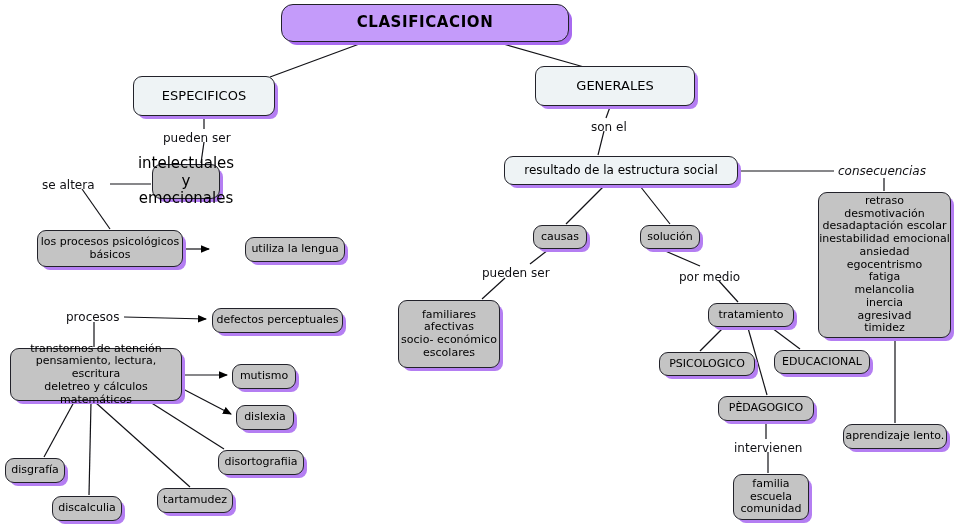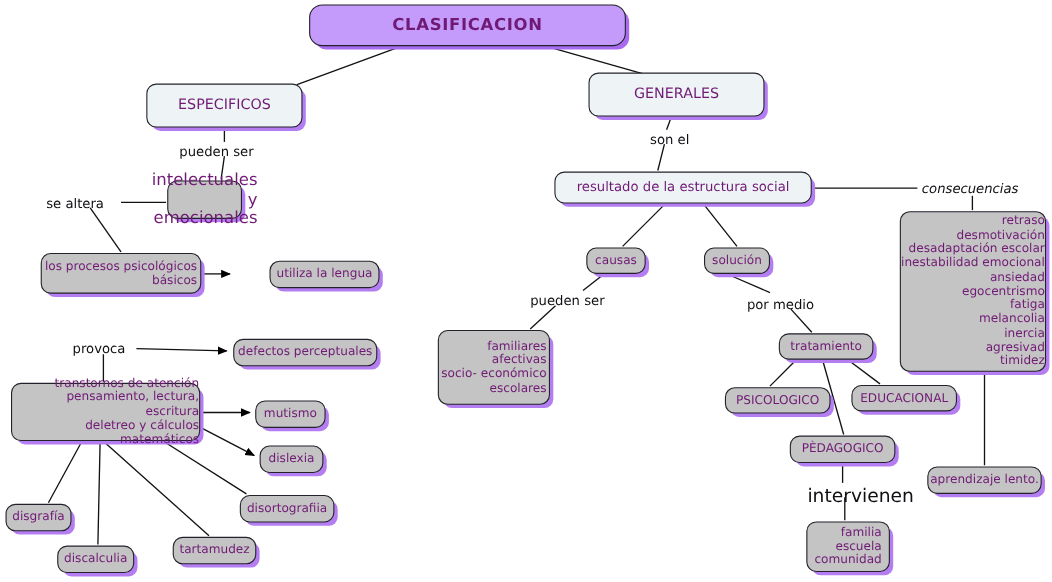--- a/index.html
+++ b/index.html
@@ -20,24 +20,24 @@
     width:956px;height:529px;
     pointer-events:none;
   }
   
   .node{
     position:absolute;
     box-sizing:border-box;
     display:flex;
     align-items:center;
     justify-content:center;
-    text-align:right;
+    text-align:center;
     border:1px solid #22222a;
     border-radius:9px;
-    color:#701a75;
+    color:#000000;
     line-height:1.16;
     white-space:pre-line;
     z-index:3;
     box-shadow:4px 4px 0 -1px #b47ef2;
   }
   .node.gray{ background:#c4c4c4; }
   .node.light{ background:#eef3f5; }
   .node.title{
     background:#c49bfa;
     font-weight:bold;
@@ -140,20 +140,20 @@
       <div class="node gray" style="left: 762px; top: 350px; width: 96px; height: 24px; font-size: 11px; margin-left: 12px;">EDUCACIONAL</div>
       <div class="node gray" style="left: 718px; top: 396px; width: 96px; height: 25px; font-size: 11px;">PÈDAGOGICO</div>
       <div class="node gray" style="left: 733px; top: 474px; width: 76px; height: 46px; font-size: 11px;">familia
 escuela
 comunidad</div>
       <div class="node gray" style="left: 843px; top: 424px; width: 104px; height: 25px; font-size: 11px;">aprendizaje lento.</div>
     </div>
   <div id="label-layer">
       <div class="label" style="left: 163px; top: 131px; font-size: 12px;">pueden ser</div>
       <div class="label" style="left: 42px; top: 178px; font-size: 12px;">se altera</div>
-      <div class="label" style="left: 66px; top: 310px; font-size: 12px;">provoca</div>
+      <div class="label" style="left: 66px; top: 310px; font-size: 12px;">procesos</div>
       <div class="label" style="left: 591px; top: 120px; font-size: 12px;">son el</div>
       <div class="label" style="left: 838px; top: 164px; font-size: 12px; font-style: italic;">consecuencias</div>
       <div class="label" style="left: 482px; top: 266px; font-size: 12px;">pueden ser</div>
       <div class="label" style="left: 679px; top: 270px; font-size: 12px;">por medio</div>
-      <div class="label" style="left: 734px; top: 441px; font-size: 17px;">intervienen</div>
+      <div class="label" style="left: 734px; top: 441px; font-size: 12px;">intervienen</div>
     </div>
 </div>
 
 </body></html>

